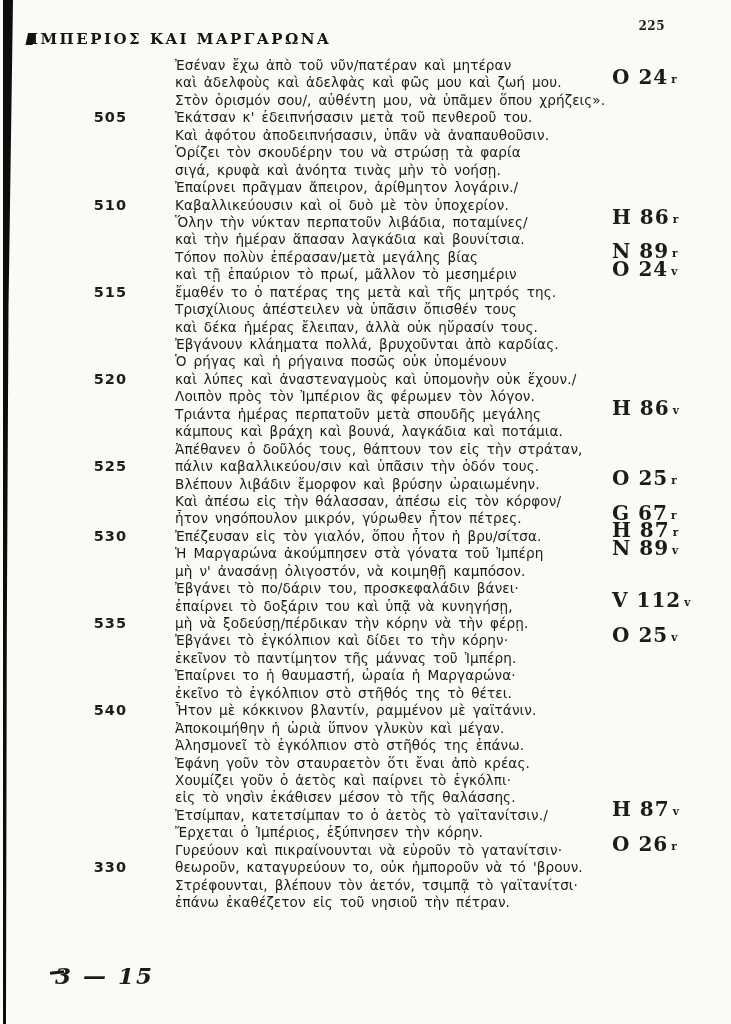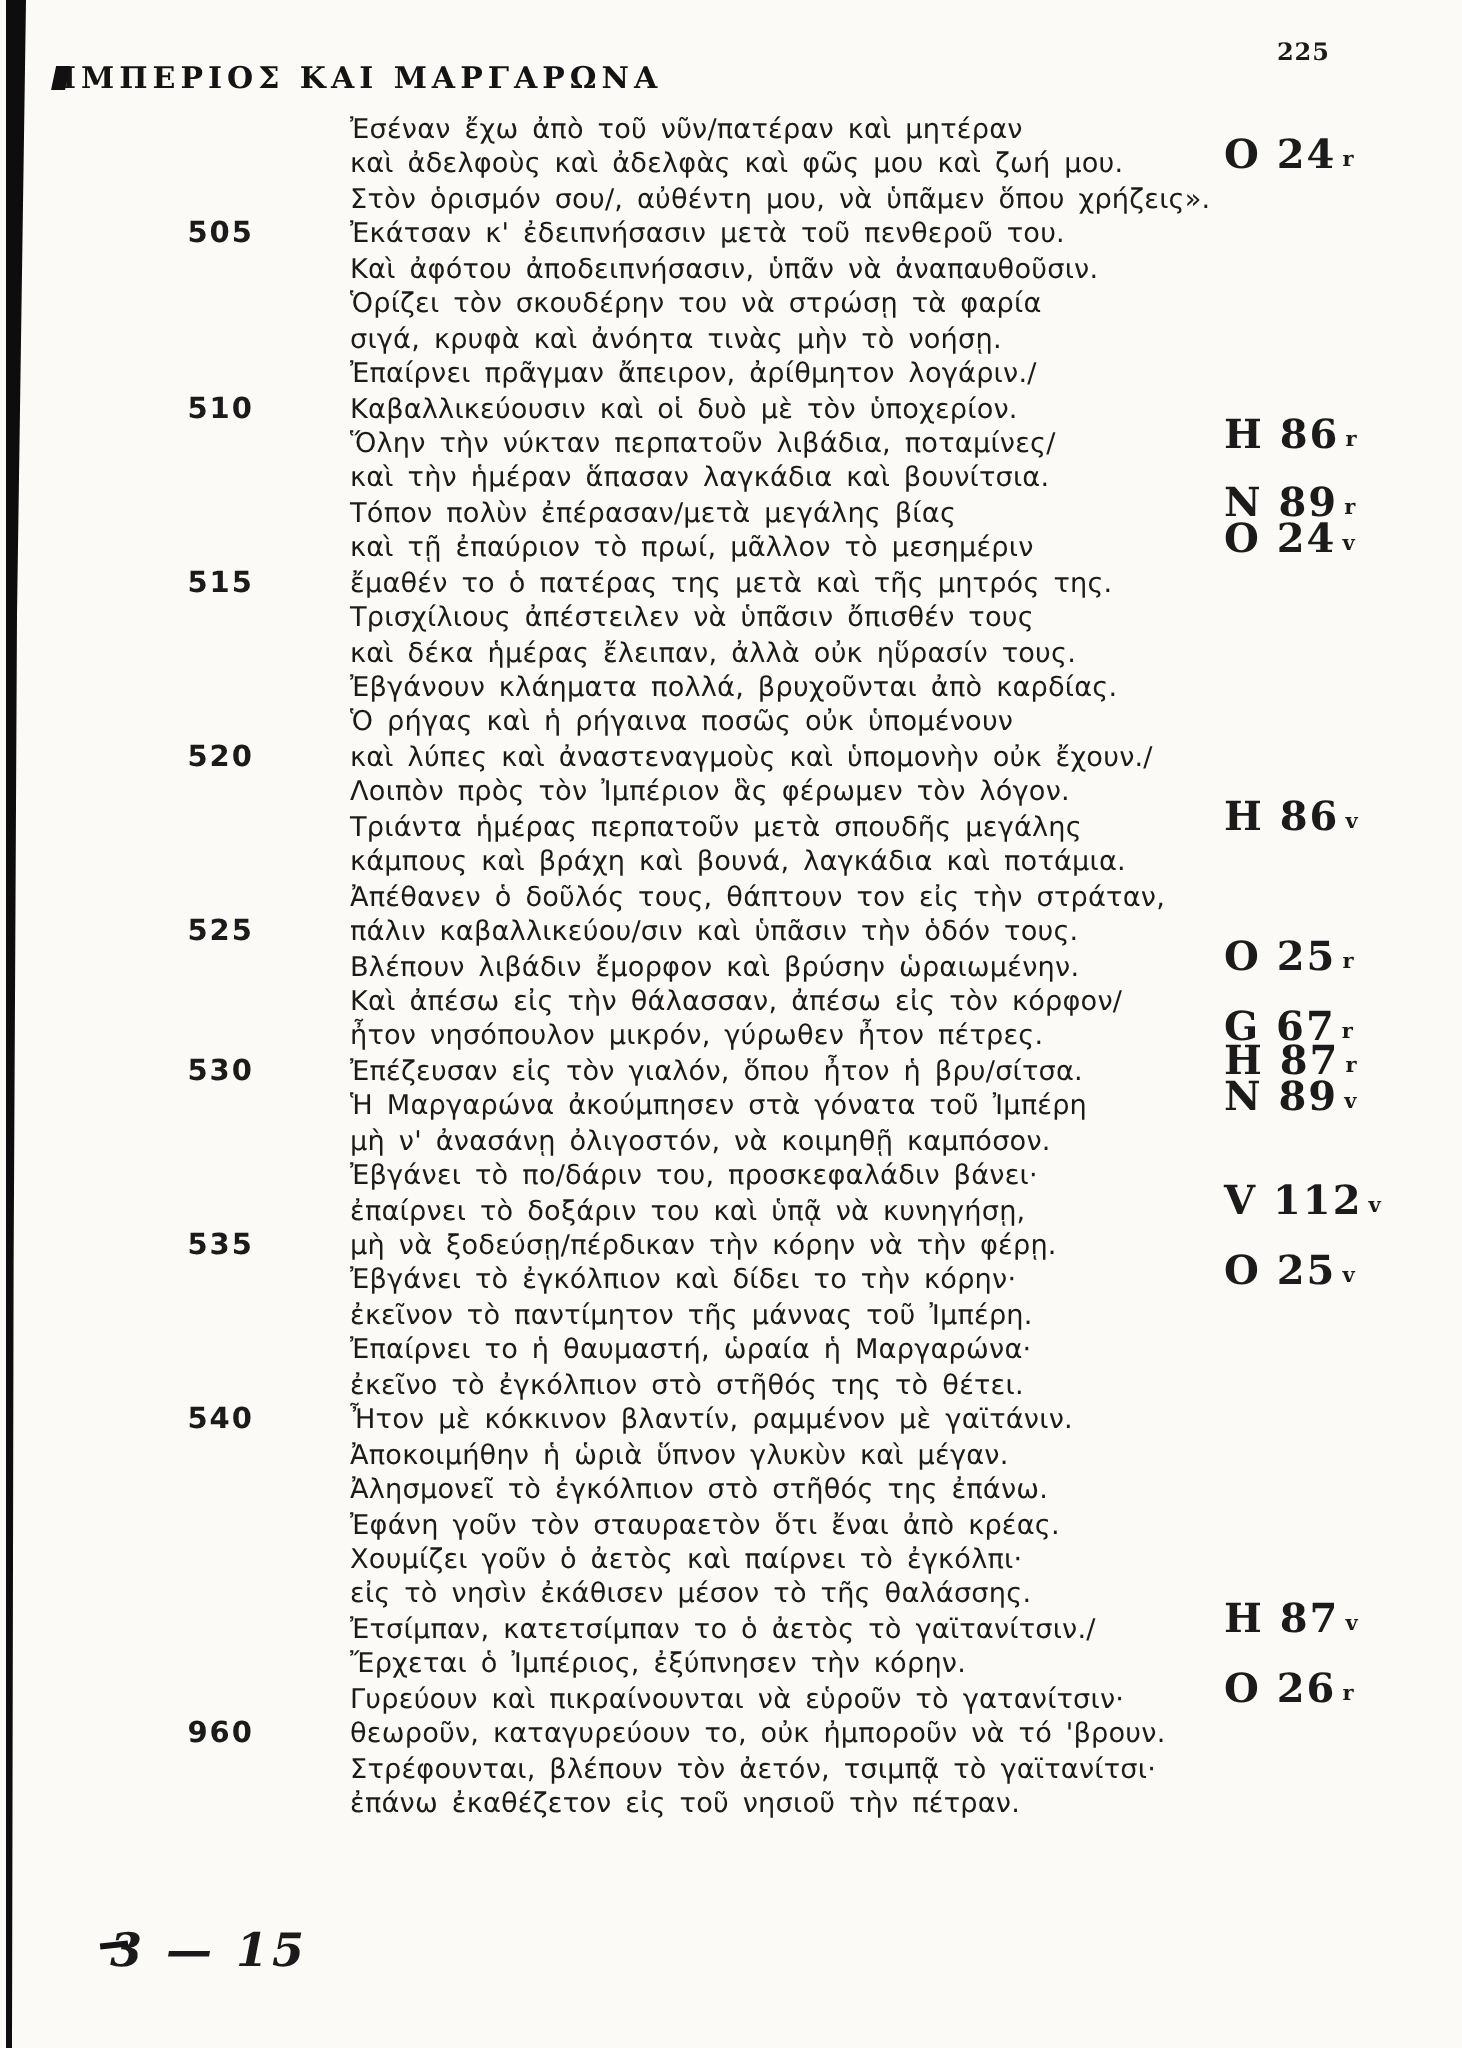--- a/index.html
+++ b/index.html
@@ -267,21 +267,21 @@
       <div class="vrow">
         <span class="vnum"></span>
         <span class="vtxt">Ἔρχεται ὁ Ἰμπέριος, ἐξύπνησεν τὴν κόρην.</span>
         <span class="vsig"><span class="fol">O 26</span><span class="side">r</span></span>
       </div>
       <div class="vrow">
         <span class="vnum"></span>
         <span class="vtxt">Γυρεύουν καὶ πικραίνουνται νὰ εὑροῦν τὸ γατανίτσιν·</span>
       </div>
       <div class="vrow">
-        <span class="vnum">960</span>
+        <span class="vnum">330</span>
         <span class="vtxt">θεωροῦν, καταγυρεύουν το, οὐκ ἠμποροῦν νὰ τό 'βρουν.</span>
       </div>
       <div class="vrow">
         <span class="vnum"></span>
         <span class="vtxt">Στρέφουνται, βλέπουν τὸν ἀετόν, τσιμπᾷ τὸ γαϊτανίτσι·</span>
       </div>
       <div class="vrow">
         <span class="vnum"></span>
         <span class="vtxt">ἐπάνω ἐκαθέζετον εἰς τοῦ νησιοῦ τὴν πέτραν.</span>
       </div>

